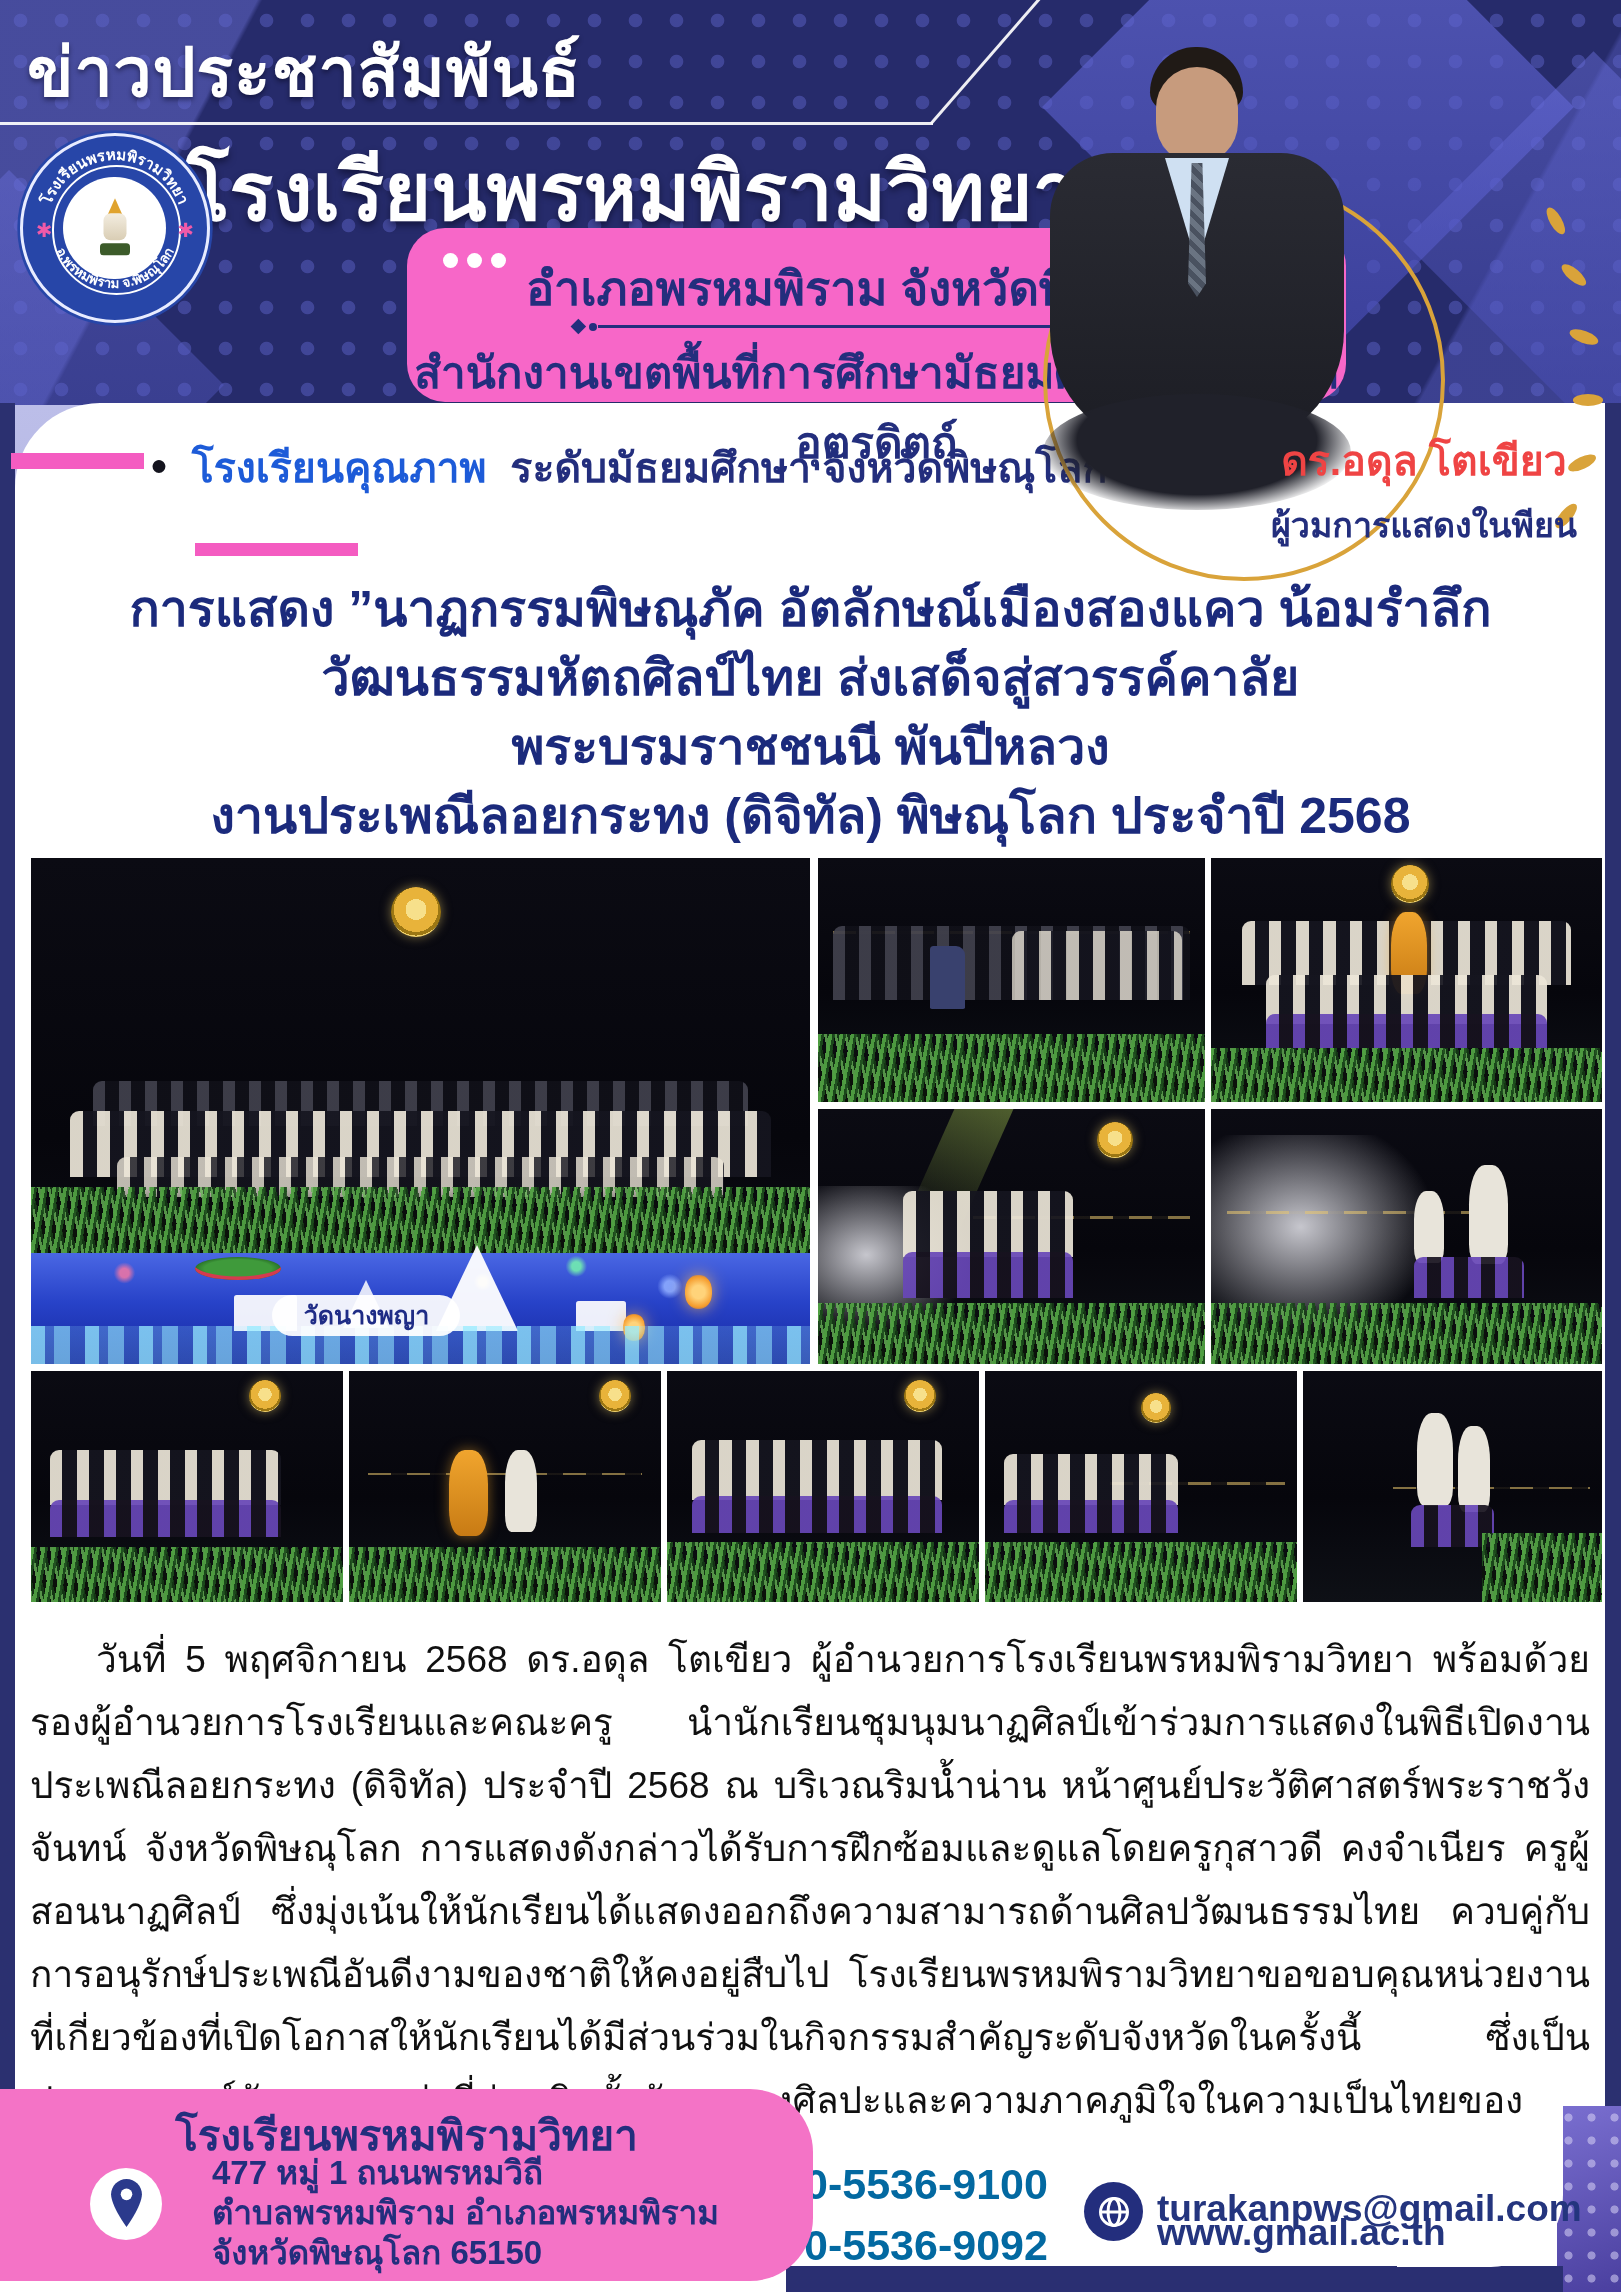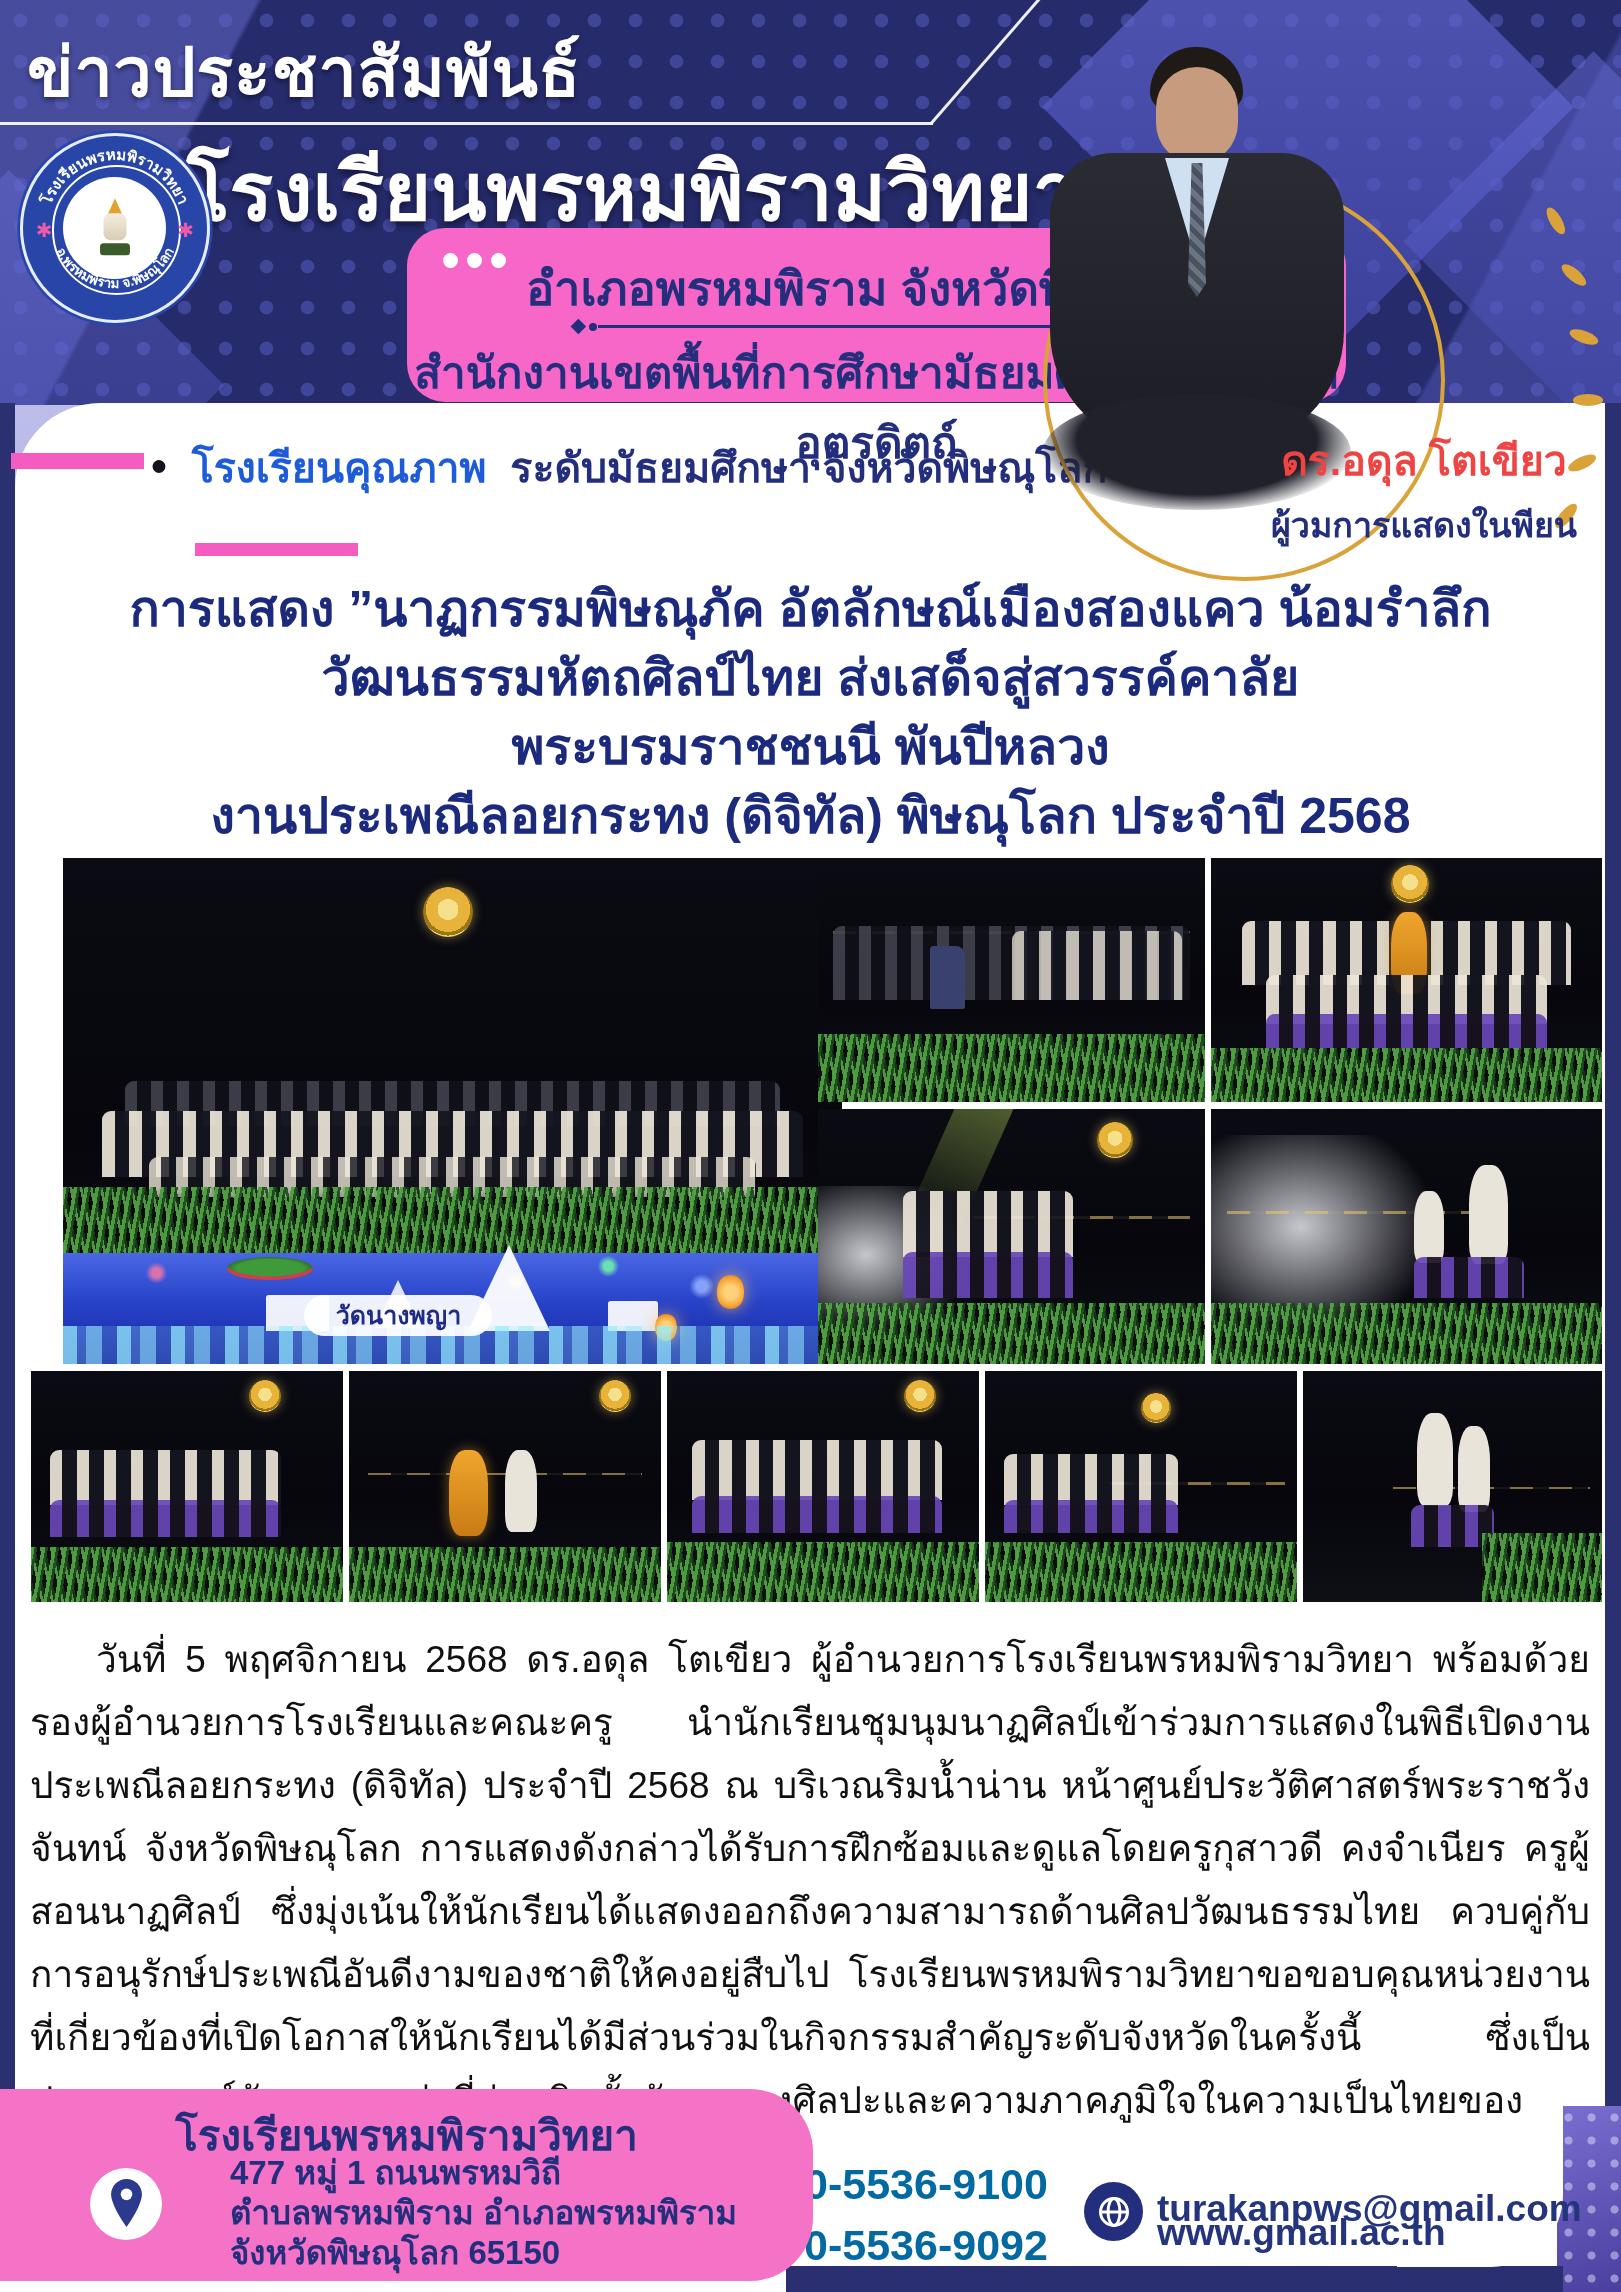--- a/index.html
+++ b/index.html
@@ -142,21 +142,21 @@
   
   #body-text{position:absolute;left:30px;top:1628px;width:1560px;font-size:37px;line-height:63px;color:#101010;
     text-align:justify;text-indent:66px;z-index:6;}
 
   
   #footer-card{position:absolute;left:0;top:2089px;width:813px;height:192px;background:#f473c6;
     border-radius:0 63px 63px 0;z-index:8;}
   #footer-school{position:absolute;left:0;top:12.5px;width:100%;text-align:center;font-size:42px;font-weight:800;color:#232e7d;}
   #pin-wrap{position:absolute;left:90px;top:79px;width:72px;height:72px;border-radius:50%;background:#ffffff;}
   #pin-wrap svg{position:absolute;left:12.5px;top:9px;}
-  #footer-address{position:absolute;left:230px;top:64px;width:555px;font-size:33px;font-weight:700;color:#232e7d;line-height:40px;}
+  #footer-address{position:absolute;left:212px;top:64px;width:555px;font-size:33px;font-weight:700;color:#232e7d;line-height:40px;}
   .fo-icon{position:absolute;width:59px;height:59px;border-radius:50%;background:#232e7d;z-index:7;}
   .fo-icon svg{position:absolute;left:11.6px;top:11.6px;}
   #phone-text,#fax-text{position:absolute;left:804px;font-size:43px;font-weight:700;color:#0369a1;z-index:7;}
   #email-text,#web-text{position:absolute;left:1157px;font-size:37px;font-weight:600;color:#24357e;z-index:7;}
   #bottom-bar{position:absolute;left:786px;top:2266px;width:777px;height:27px;background:#2a2f72;z-index:5;}
   #corner-purple{position:absolute;left:1557px;top:2106px;width:64px;height:186px;
     background:linear-gradient(160deg,#7a6fd0,#4a3f9f);z-index:4;
     background-image:radial-gradient(rgba(215,210,245,.55) 3.6px,rgba(0,0,0,0) 4.5px),linear-gradient(160deg,#7a6fd0,#4a3f9f);
     background-size:23px 23px,auto;}
   #corner-white{position:absolute;left:1397px;top:2106px;width:166px;height:161px;background:#ffffff;
@@ -258,21 +258,21 @@
   <div id="badge-strip-top"></div>
   <div id="badge-strip-bot"></div>
 
   <div id="title">
     <div>การแสดง ”นาฏกรรมพิษณุภัค อัตลักษณ์เมืองสองแคว น้อมรำลึก</div>
     <div>วัฒนธรรมหัตถศิลป์ไทย ส่งเสด็จสู่สวรรค์คาลัย</div>
     <div>พระบรมราชชนนี พันปีหลวง</div>
     <div>งานประเพณีลอยกระทง (ดิจิทัล) พิษณุโลก ประจำปี 2568</div>
   </div>
 
-  <div class="ph" id="ph-big" style="left:31px;top:858px;width:779px;height:506px;margin-left:32px;">
+  <div class="ph" id="ph-big" style="left:31px;top:858px;width:779px;height:506px;">
     <div class="emblem" style="left:360px;top:29px;width:50px;height:50px;"></div>
     <div class="row dark" style="left:8%;right:8%;top:44%;height:9%;"></div>
     <div class="row" style="left:5%;right:5%;top:50%;height:13%;"></div>
     <div class="row" style="left:11%;right:11%;top:59%;height:8%;opacity:.8;"></div>
     <div class="plants" style="top:65%;height:13%;"></div>
     <div class="screen">
       <div class="fw"></div>
       <div class="temple" style="left:52%;bottom:30%;"></div>
       <div class="temple t2" style="left:40%;bottom:32%;"></div>
       <div class="pav" style="left:26%;bottom:30%;width:63px;height:36px;"></div>

